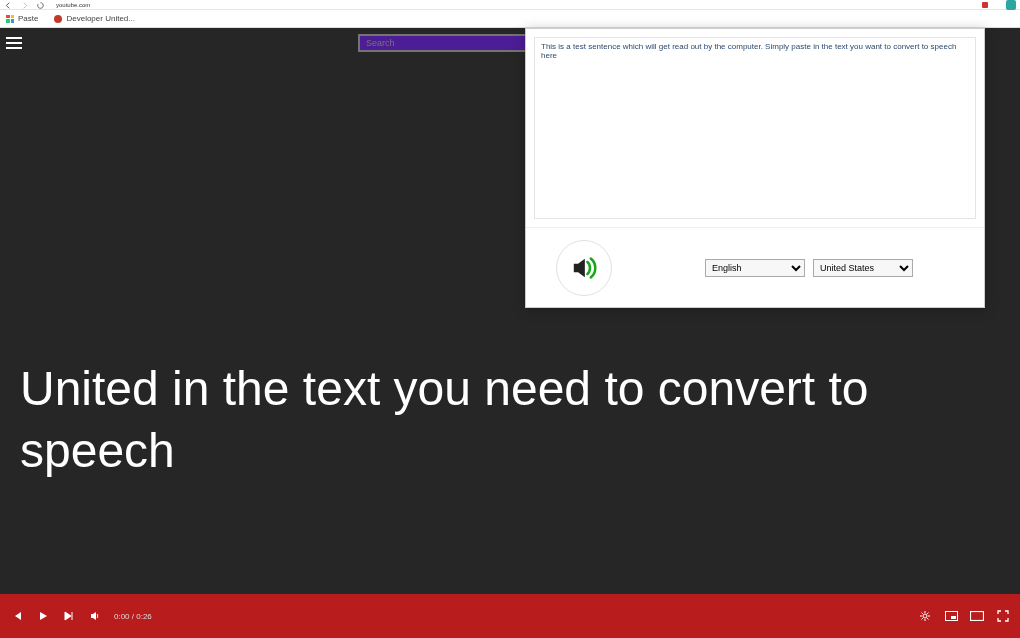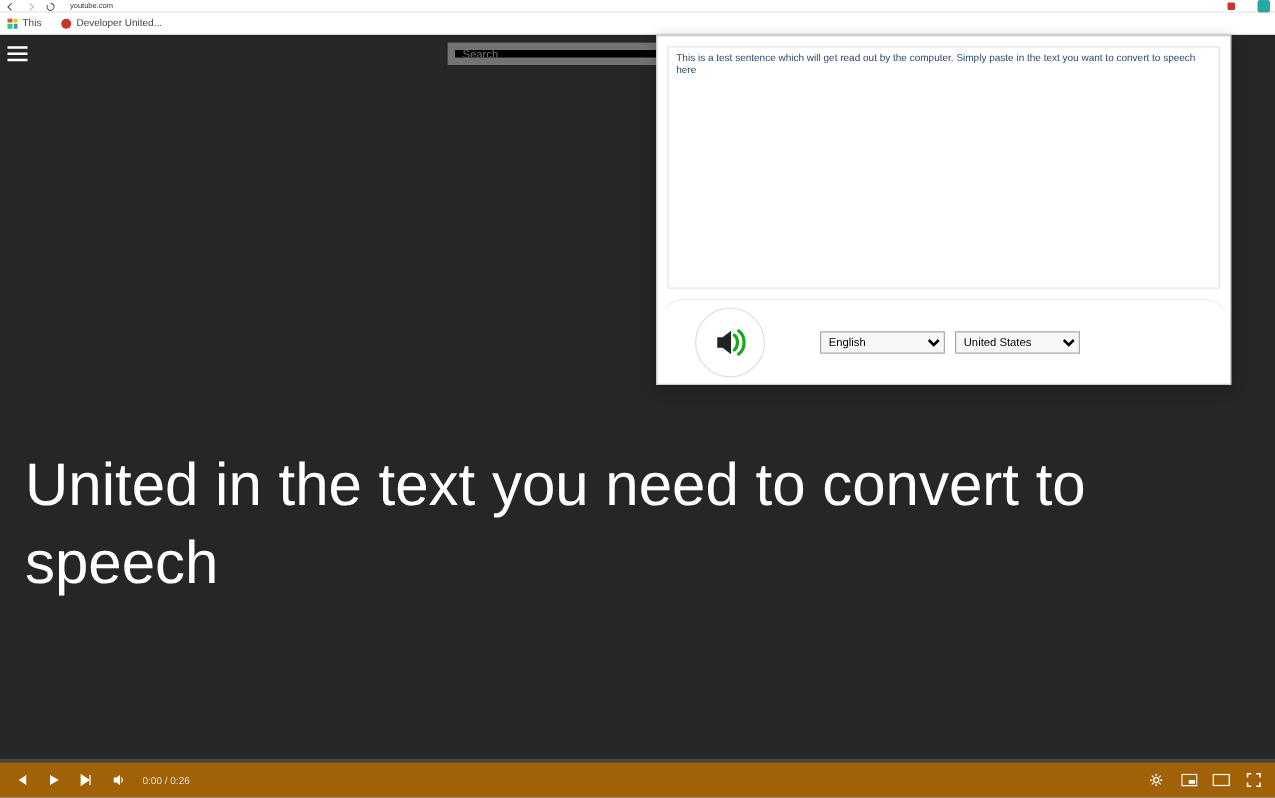--- a/index.html
+++ b/index.html
@@ -66,22 +66,22 @@
   .menu-btn {
     width: 22px; height: 22px;
     display: flex; flex-direction: column; justify-content: center; gap: 3px;
     cursor: pointer;
   }
   .menu-btn span { display:block; height: 2px; width: 16px; background: #fff; }
   .yt-search {
     margin-left: 320px;
     width: 180px;
     height: 18px;
-    background: #000000;
-    border: 6px solid #737373;
+    background: #4c1d95;
+    border: 2px solid #737373;
     color: #888;
     font-size: 9px;
     padding: 0 6px;
   }
 
   .video-caption {
     position: absolute;
     left: 20px;
     top: 330px;
     right: 40px;
@@ -89,22 +89,22 @@
     font-size: 48px;
     font-weight: 400;
     line-height: 1.3;
     font-family: "Segoe UI", Arial, sans-serif;
   }
 
   
   .controls {
     position: absolute;
     left: 0; right: 0; bottom: 0;
-    height: 28px;
-    background: #a16207;
+    height: 44px;
+    background: #b91c1c;
     display: flex;
     align-items: center;
     padding: 0 10px;
     color: #fff;
     font-size: 9px;
     gap: 12px;
     margin-top: 16px;
   }
   .progress {
     position: absolute;
@@ -135,27 +135,26 @@
     border: 1px solid #e5e5e5;
     font-size: 8px;
     color: #2b4a6f;
     padding: 4px 6px;
     resize: none;
     font-family: Arial, sans-serif;
     outline: none;
     overflow: hidden;
   }
   .popup-footer {
-    height: 68px;
+    height: 80px;
     border-top: 1px solid #eee;
     display: flex;
     align-items: center;
     padding: 0 30px;
-    gap: 44px;
-    border-radius: 22px;
+    gap: 93px;
   }
   .speak-btn {
     width: 56px; height: 56px;
     border: 1px solid #e0e0e0;
     border-radius: 50%;
     background: #fff;
     display: flex; align-items: center; justify-content: center;
     cursor: pointer;
   }
   .sel-row { display: flex; gap: 8px; align-items: center; }
@@ -201,21 +200,21 @@
 </div>
 
 <div class="bookmark-bar">
   <div class="bm-item">
     <div class="bm-apps-ico">
         <span></span>
         <span></span>
         <span></span>
         <span></span>
       </div>
-    <span>This</span>
+    <span>Paste</span>
   </div>
   <div class="bm-item">
     <div class="bm-dev-ico"></div>
     <span>Developer United...</span>
   </div>
 </div>
 
 <div class="stage">
 
   <div class="yt-header">

